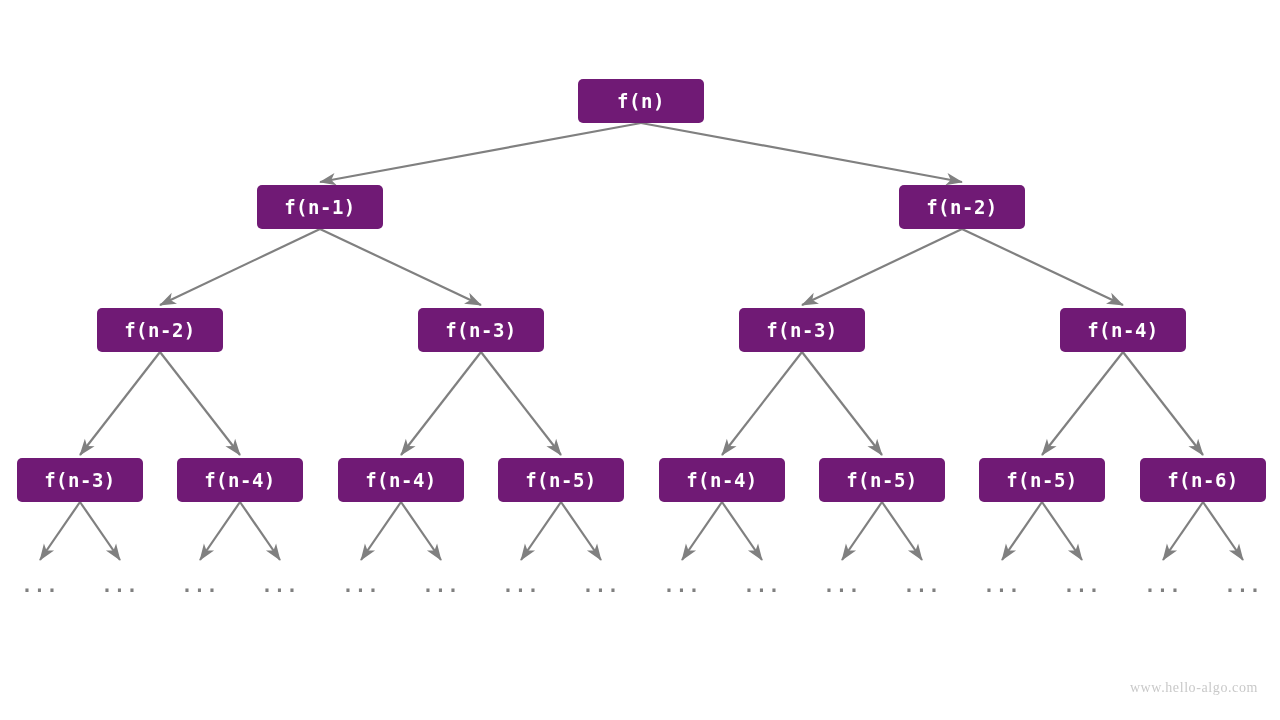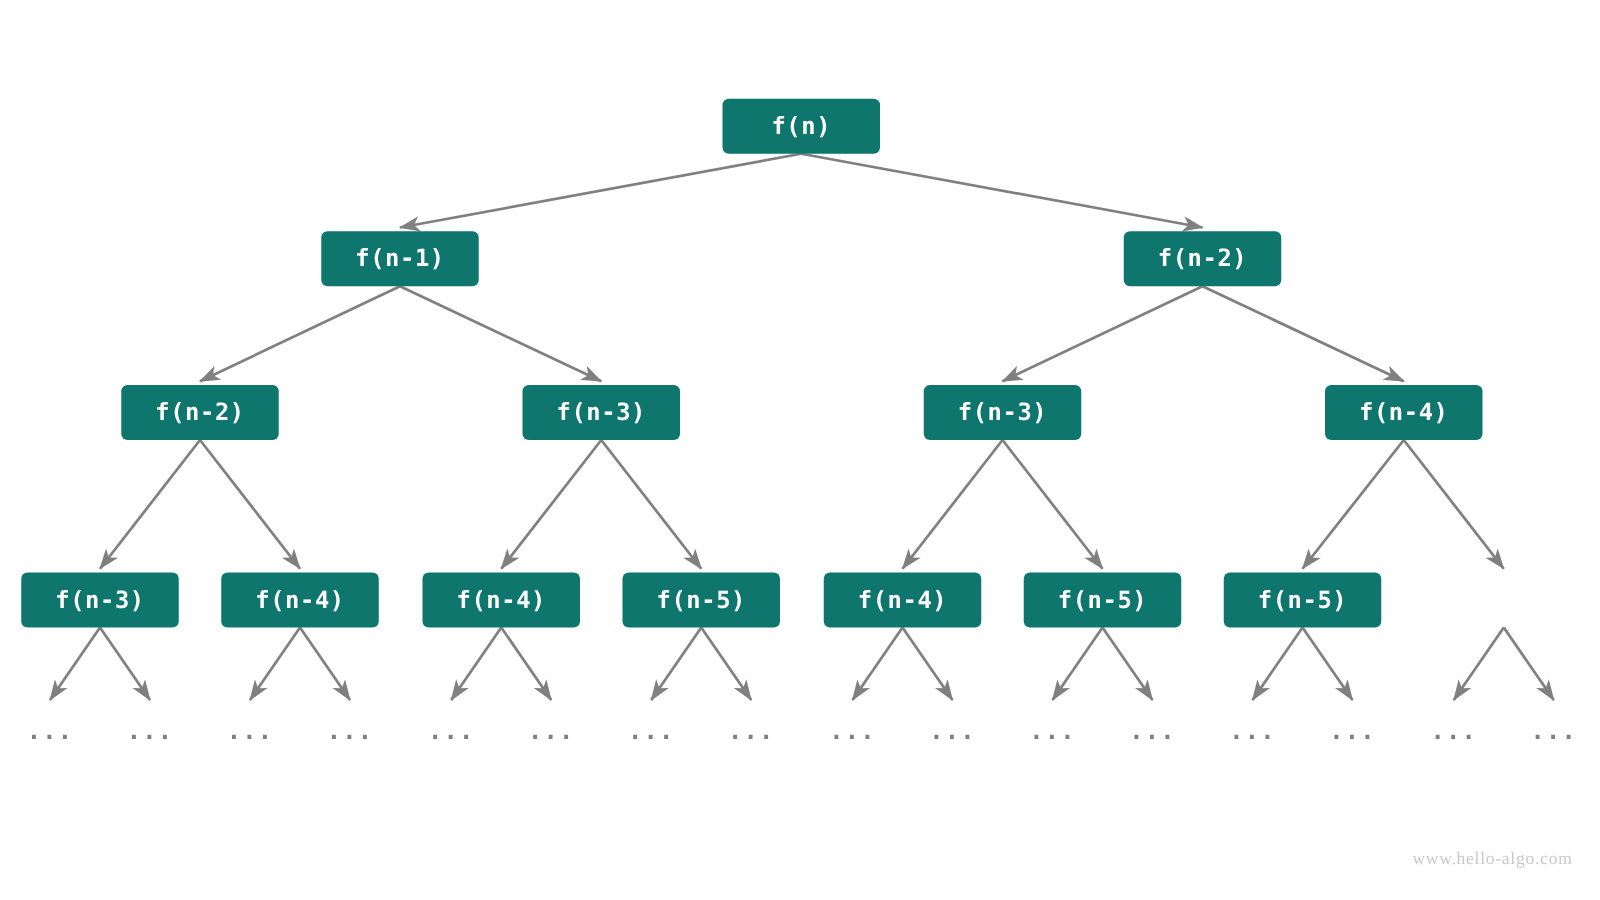--- a/index.html
+++ b/index.html
@@ -31,21 +31,21 @@
     top: 0;
     width: 1280px;
     height: 720px;
   }
   .tree-node {
     position: absolute;
     box-sizing: border-box;
     display: flex;
     align-items: center;
     justify-content: center;
-    background: #0f766e;
+    background: #701a75;
     border-radius: 5px;
     color: #ffffff;
     font-family: "DejaVu Sans Mono", "Liberation Mono", monospace;
     font-size: 19px;
     font-weight: bold;
     letter-spacing: 0.5px;
     white-space: nowrap;
     user-select: none;
   }
   .ellipsis-mark {
@@ -126,20 +126,21 @@
       <div class="tree-node" style="left: 418px; top: 308px; width: 126px; height: 44px;">f(n-3)</div>
       <div class="tree-node" style="left: 739px; top: 308px; width: 126px; height: 44px;">f(n-3)</div>
       <div class="tree-node" style="left: 1060px; top: 308px; width: 126px; height: 44px;">f(n-4)</div>
       <div class="tree-node" style="left: 17px; top: 458px; width: 126px; height: 44px;">f(n-3)</div>
       <div class="tree-node" style="left: 177px; top: 458px; width: 126px; height: 44px;">f(n-4)</div>
       <div class="tree-node" style="left: 338px; top: 458px; width: 126px; height: 44px;">f(n-4)</div>
       <div class="tree-node" style="left: 498px; top: 458px; width: 126px; height: 44px;">f(n-5)</div>
       <div class="tree-node" style="left: 659px; top: 458px; width: 126px; height: 44px;">f(n-4)</div>
       <div class="tree-node" style="left: 819px; top: 458px; width: 126px; height: 44px;">f(n-5)</div>
       <div class="tree-node" style="left: 979px; top: 458px; width: 126px; height: 44px;">f(n-5)</div>
+      <div class="tree-node" style="left: 1140px; top: 458px; width: 126px; height: 44px;">f(n-6)</div>
       <div class="ellipsis-mark" style="left: 40px; top: 585px;">...</div>
       <div class="ellipsis-mark" style="left: 120px; top: 585px;">...</div>
       <div class="ellipsis-mark" style="left: 200px; top: 585px;">...</div>
       <div class="ellipsis-mark" style="left: 280px; top: 585px;">...</div>
       <div class="ellipsis-mark" style="left: 361px; top: 585px;">...</div>
       <div class="ellipsis-mark" style="left: 441px; top: 585px;">...</div>
       <div class="ellipsis-mark" style="left: 521px; top: 585px;">...</div>
       <div class="ellipsis-mark" style="left: 601px; top: 585px;">...</div>
       <div class="ellipsis-mark" style="left: 682px; top: 585px;">...</div>
       <div class="ellipsis-mark" style="left: 762px; top: 585px;">...</div>

